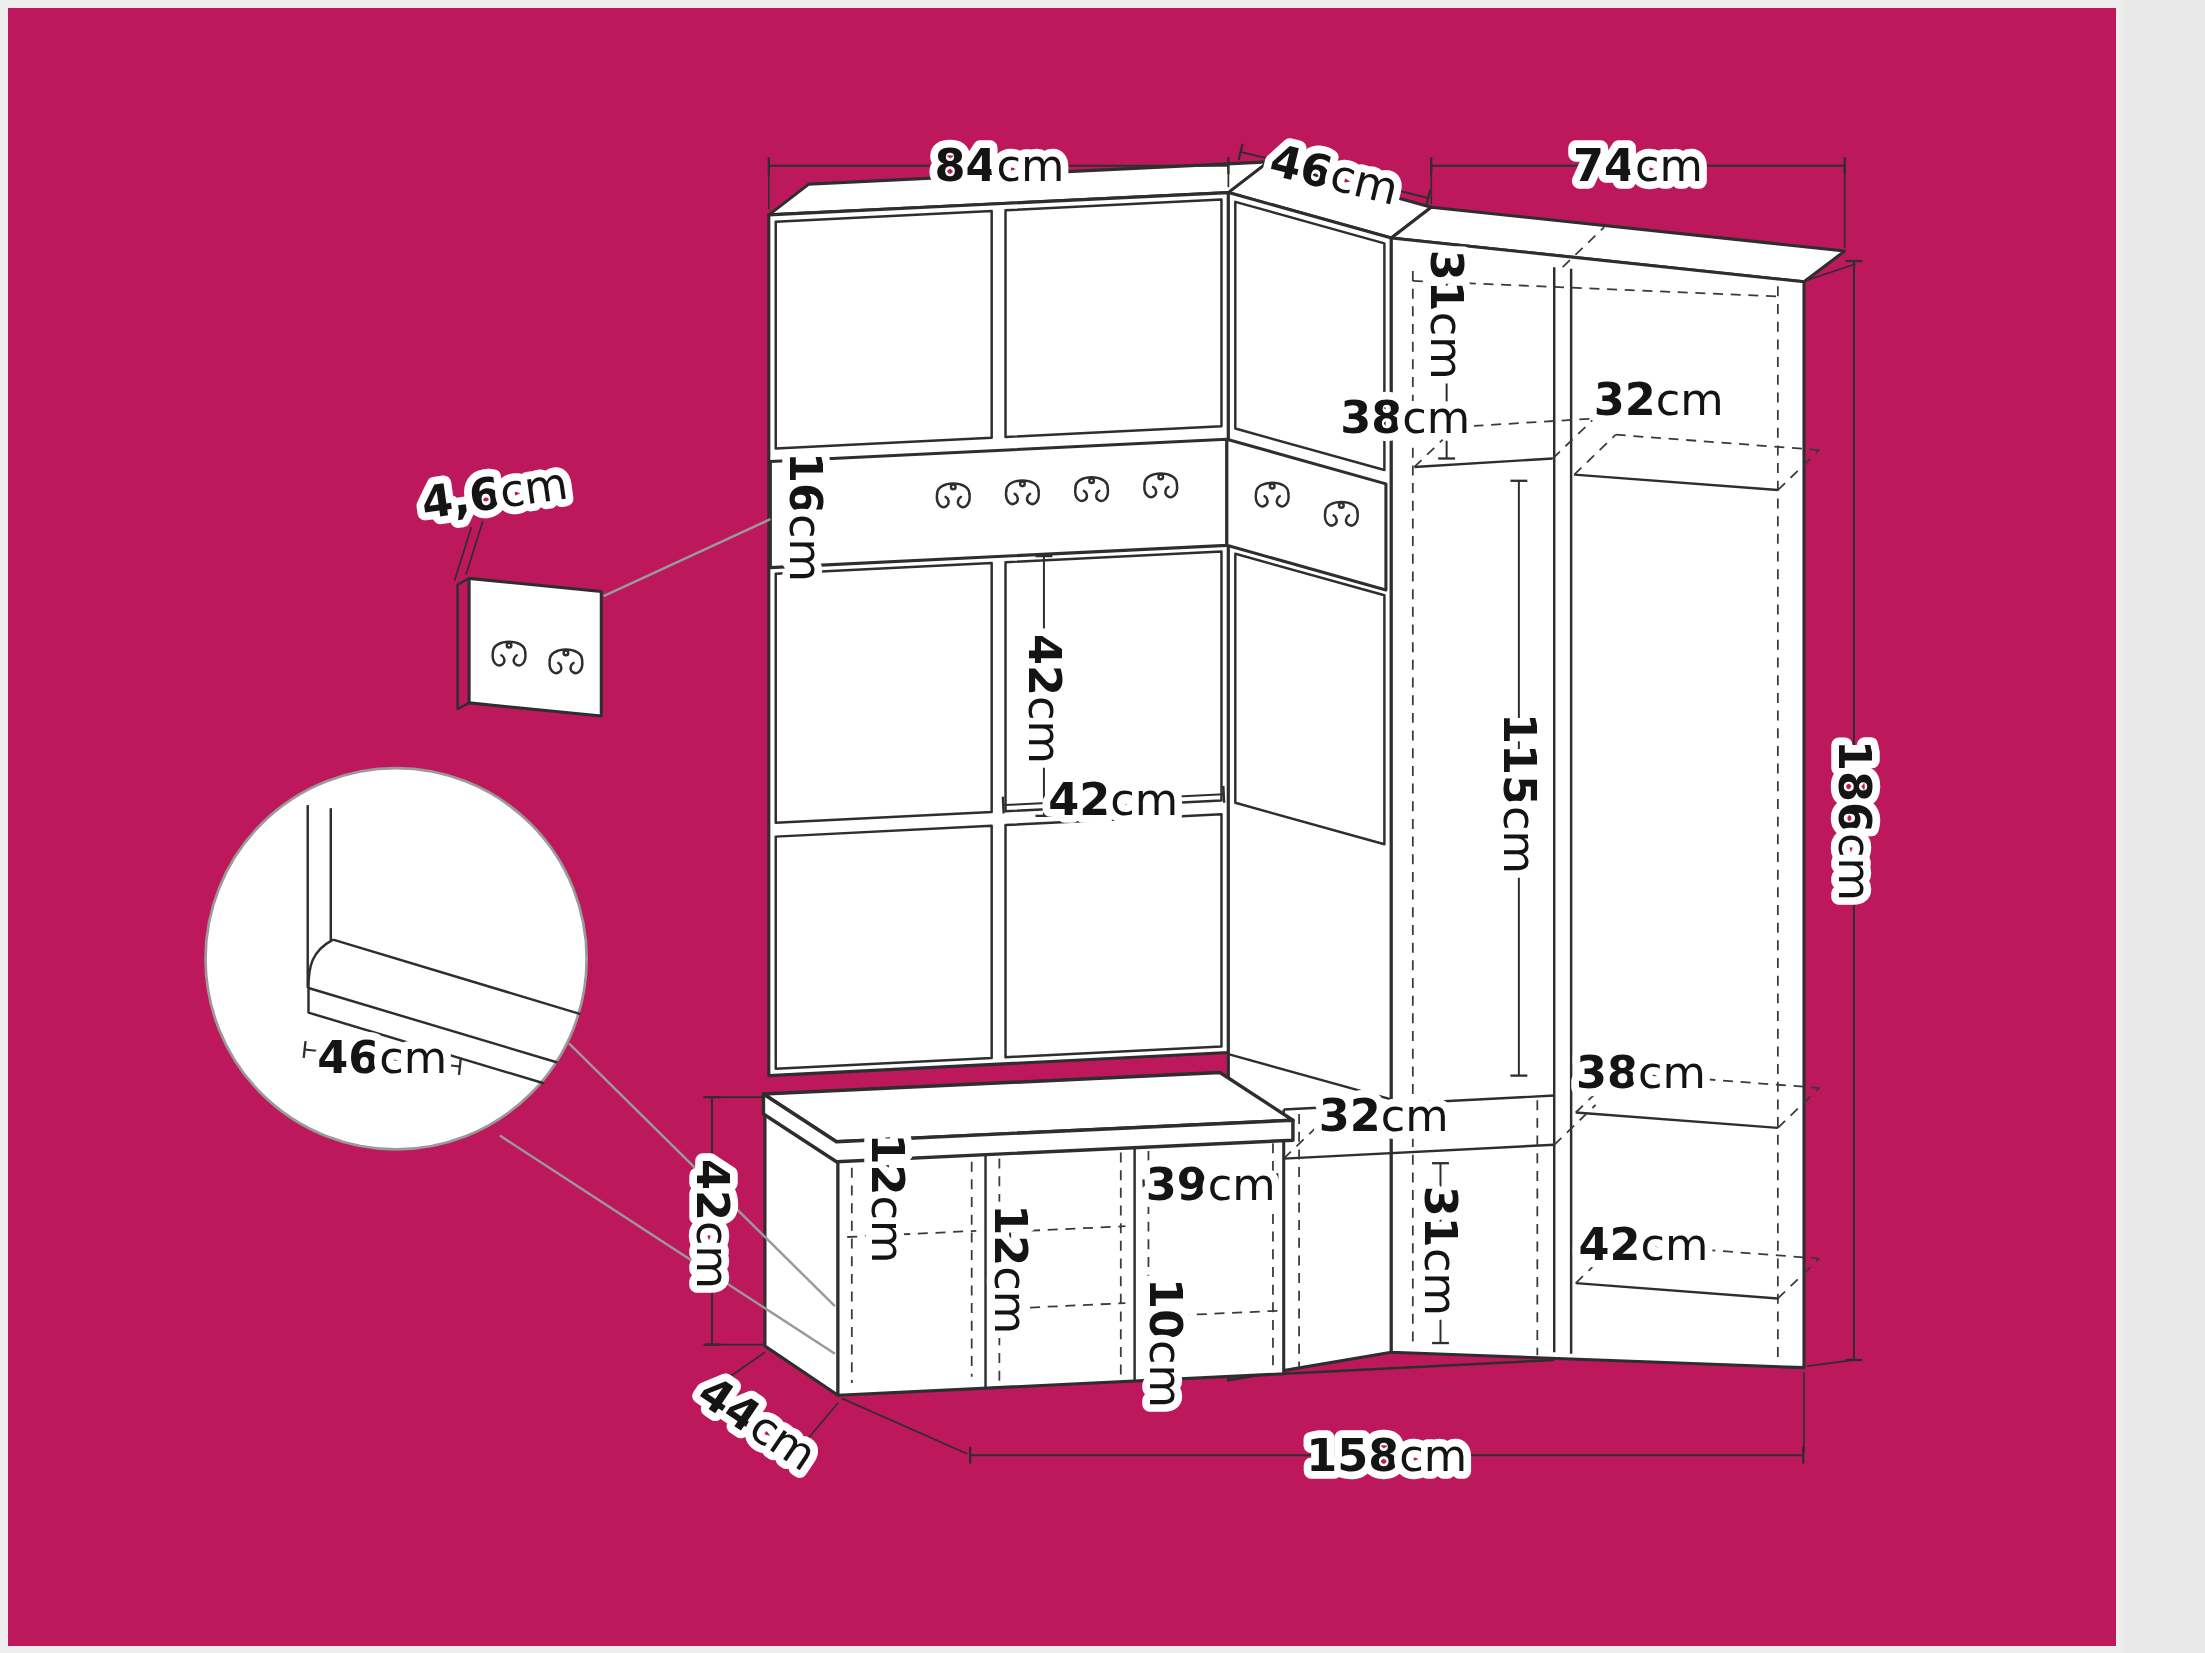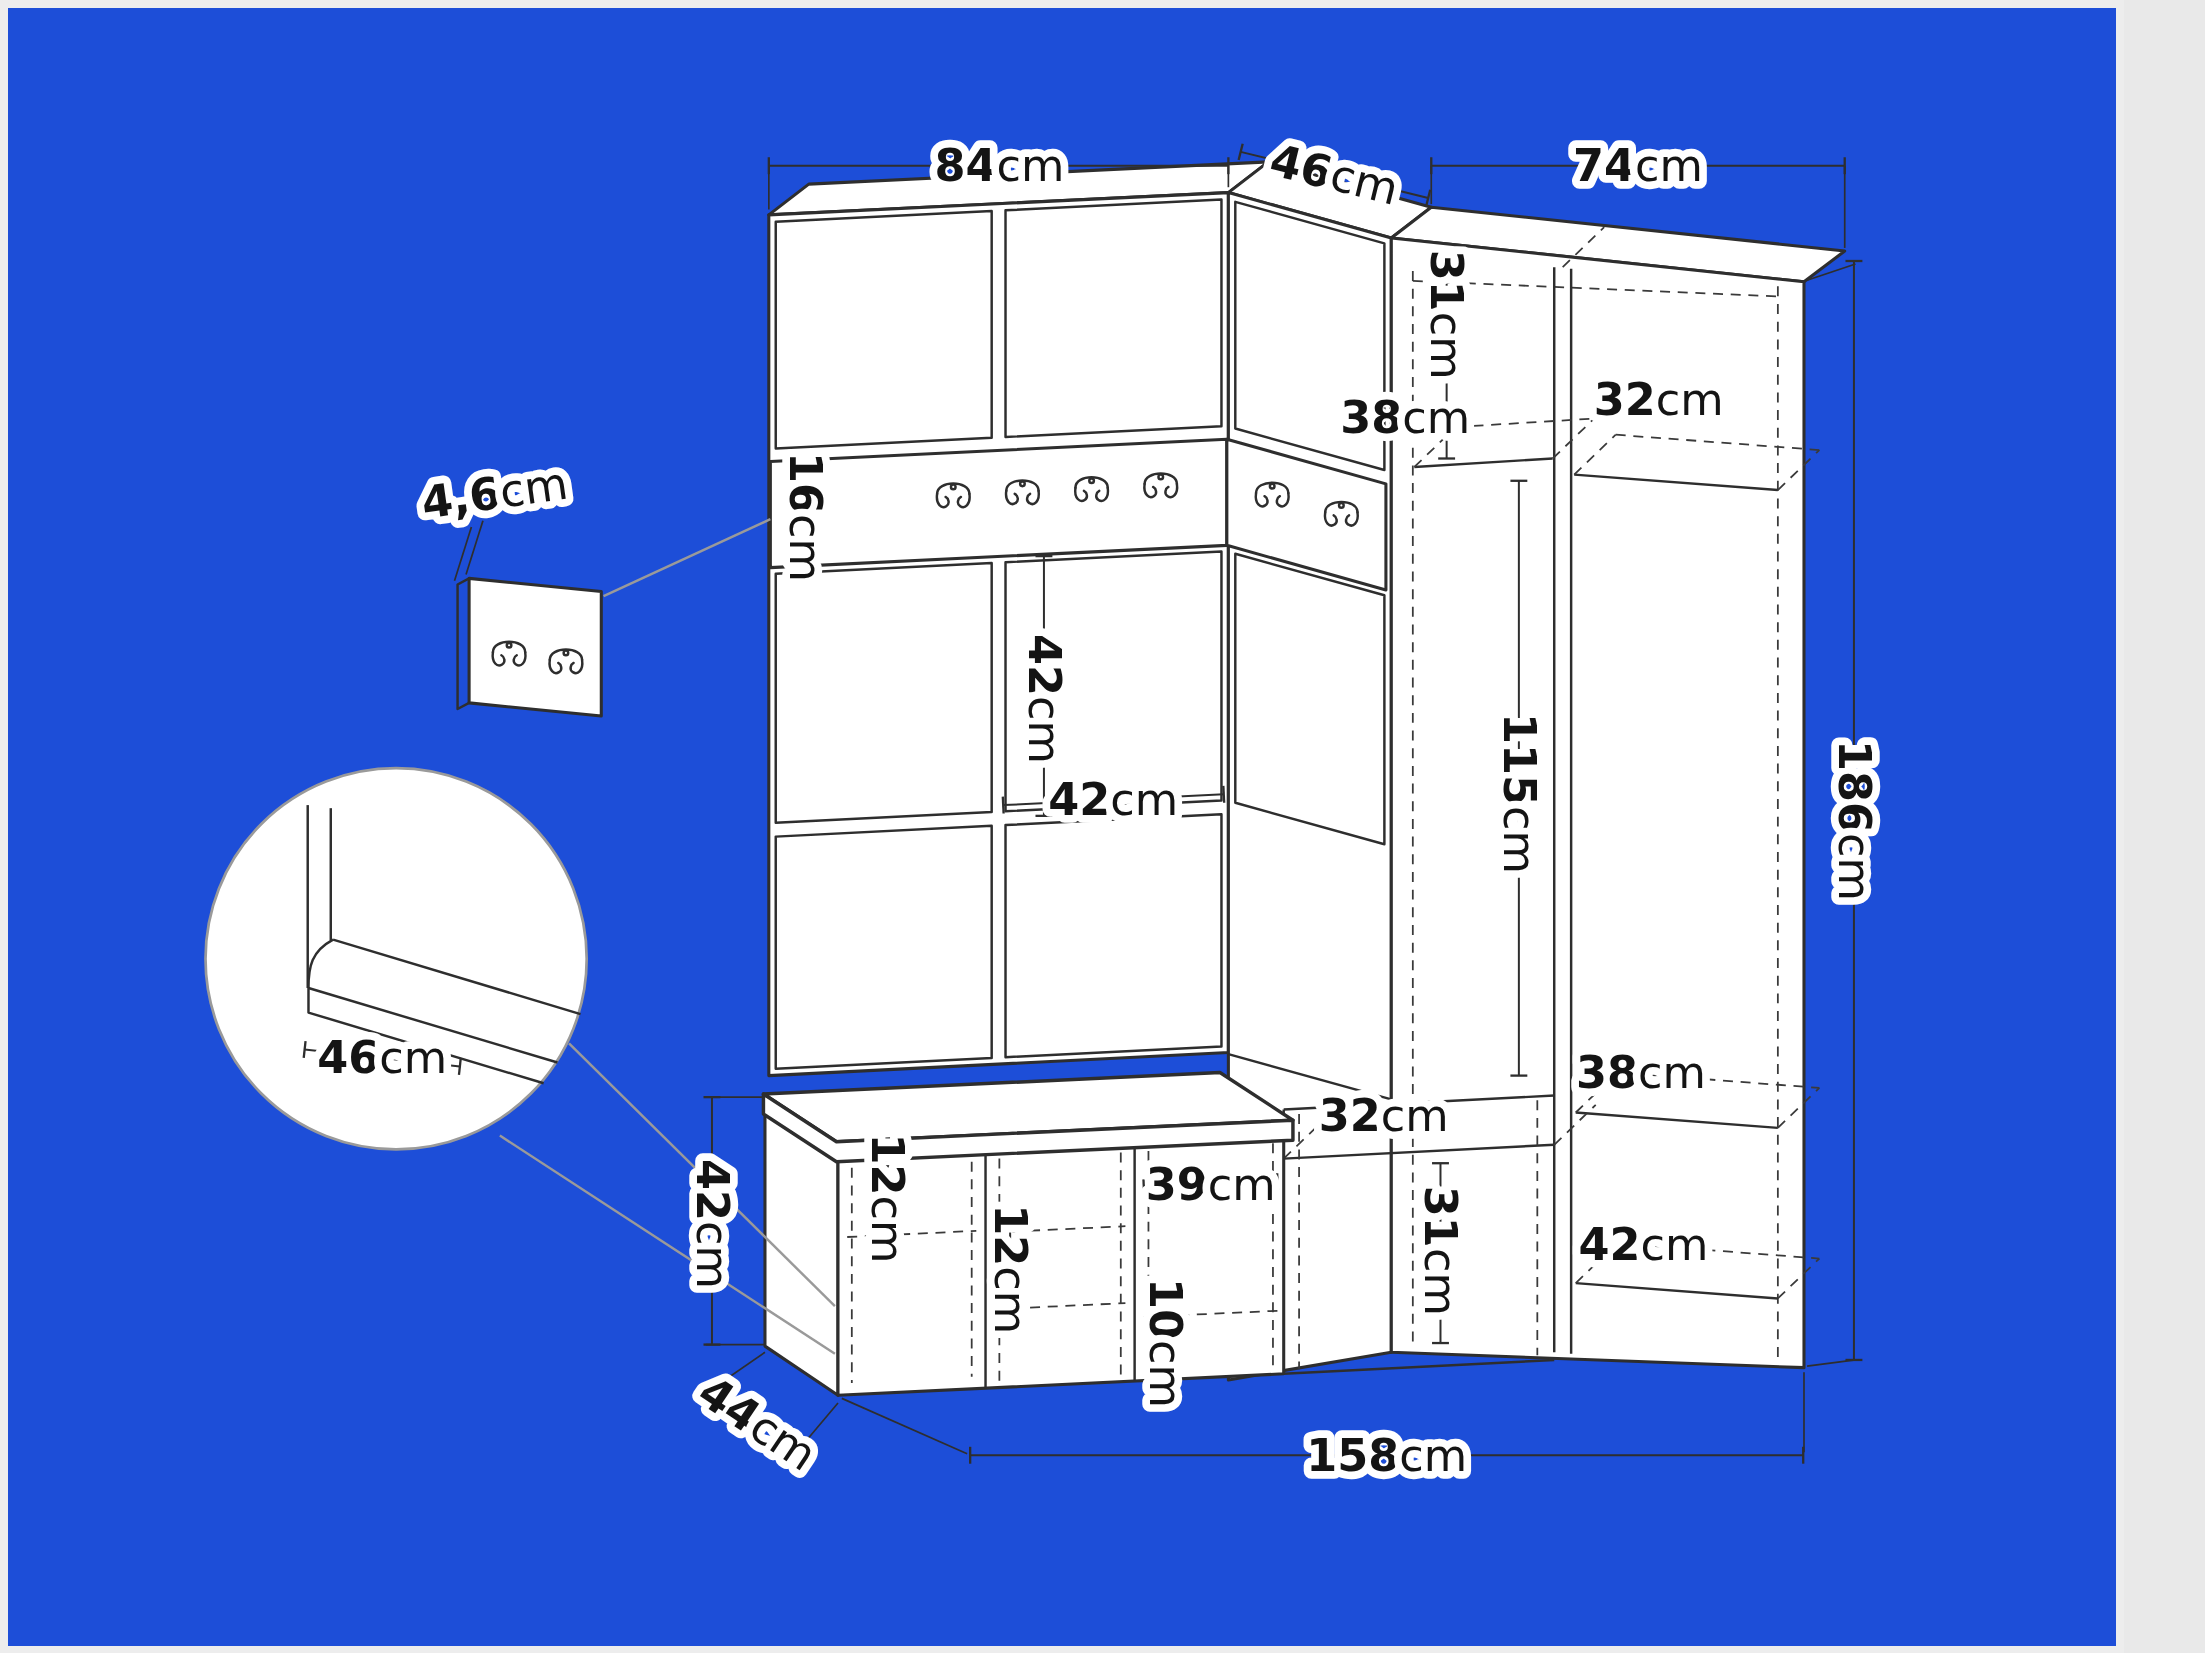--- a/index.html
+++ b/index.html
@@ -1,16 +1,16 @@
 <!DOCTYPE html>
 <html style="font-size:13px"><head>
 <meta charset="utf-8">
 <style>
   html,body{margin:0;padding:0;background:#e9e9e9;}
-  .page{width:2124px;height:1654px;background:#1d4ed8;position:relative;box-sizing:border-box;border:8px solid #ededed;}
+  .page{width:2124px;height:1654px;background:#be185d;position:relative;box-sizing:border-box;border:8px solid #ededed;}
   .page svg{width:100%;height:100%;display:block;font-family:"DejaVu Sans","Liberation Sans",sans-serif;}
   .ol{fill:#fff;stroke:#2e2e2e;stroke-width:4;stroke-linejoin:round;}
   .ln{fill:none;stroke:#2e2e2e;stroke-width:3.2;stroke-linejoin:round;}
   .dash{fill:none;stroke:#3a3a3a;stroke-width:2.3;stroke-dasharray:13 10;}
   .dimln{fill:none;stroke:#2e2e2e;stroke-width:2.6;}
   .ext{fill:none;stroke:#2e2e2e;stroke-width:2.2;}
   .gray{fill:none;stroke:#9a9a9a;stroke-width:3.2;}
   .circ{fill:#fff;stroke:#9a9a9a;stroke-width:3.5;}
   .cushion{fill:#fff;stroke:#2e2e2e;stroke-width:4.5;stroke-linejoin:round;}
   .dim{font-size:58px;font-weight:700;fill:#141414;stroke:#fff;stroke-width:20px;

